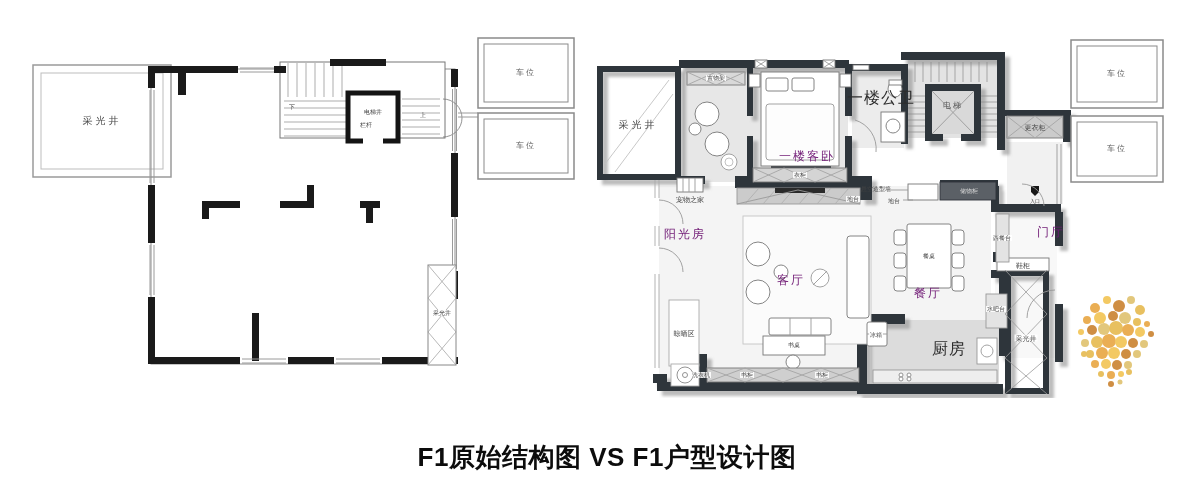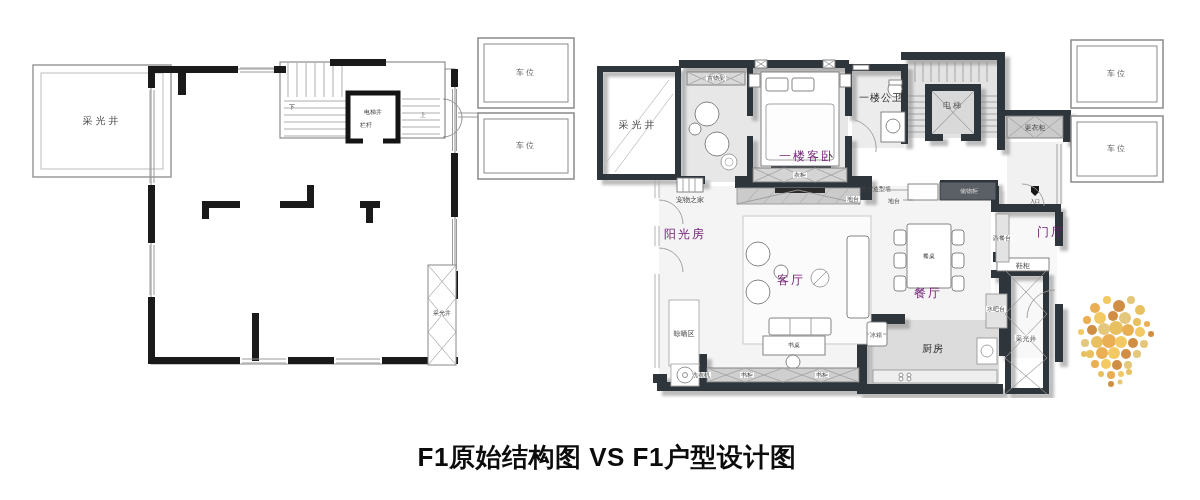--- a/index.html
+++ b/index.html
@@ -2,21 +2,21 @@
 <html><head>
 <meta charset="utf-8">
 <style>
 *{margin:0;padding:0;box-sizing:border-box}
 html,body{width:1200px;height:500px;background:#fff;overflow:hidden;position:relative;
   font-family:"Liberation Sans","DejaVu Sans",sans-serif;}
 .plan{position:absolute}
 .plan svg{position:absolute;left:0;top:0;display:block}
 .lbl{position:absolute;transform:translate(-50%,-50%);white-space:nowrap;color:#3c3c3c;line-height:1}
 .s12{font-size:12px;letter-spacing:2px;color:#701a75}
-.s11{font-size:10px;letter-spacing:1px;color:#2c2c2c}
+.s11{font-size:16px;letter-spacing:1px;color:#2c2c2c}
 .s10{font-size:10px;letter-spacing:3px;color:#4a4a4a}
 .s8{font-size:8px;letter-spacing:2px;color:#555}
 .s7{font-size:7px;color:#444}
 .s6{font-size:6px;color:#444}
 .s5{font-size:5px;color:#333}
 .bg{background:rgba(255,255,255,.88);padding:0 1px}
 .light{color:#d8d8d8}
 .title{position:absolute;top:440px;left:607px;transform:translateX(-50%);
   font-size:26px;font-weight:bold;color:#0c0c0c;letter-spacing:.5px}
 </style>
@@ -340,17 +340,17 @@
   <div class="lbl s12" style="left:196px;top:242px">客厅</div>
   <div class="lbl s6 bg" style="left:199px;top:307px">书桌</div>
   <div class="lbl s6" style="left:334px;top:218px">餐桌</div>
   <div class="lbl s12" style="left:333px;top:255px">餐厅</div>
   <div class="lbl s6 bg" style="left:401px;top:271px">水吧台</div>
   <div class="lbl s7" style="left:89px;top:295px">晾晒区</div>
   <div class="lbl s6 bg" style="left:106px;top:337px">洗衣机</div>
   <div class="lbl s6 bg" style="left:152px;top:337px">书柜</div>
   <div class="lbl s6 bg" style="left:227px;top:337px">书柜</div>
   <div class="lbl s6 bg" style="left:281px;top:297px">冰箱</div>
-  <div class="lbl s11" style="left:338px;top:311px">厨房</div>
+  <div class="lbl s11" style="left:354px;top:311px">厨房</div>
   <div class="lbl s7 bg" style="left:431px;top:300px">采光井</div>
 </div>
 
 <div class="title">F1原始结构图 VS F1户型设计图</div>
 
 </body></html>

